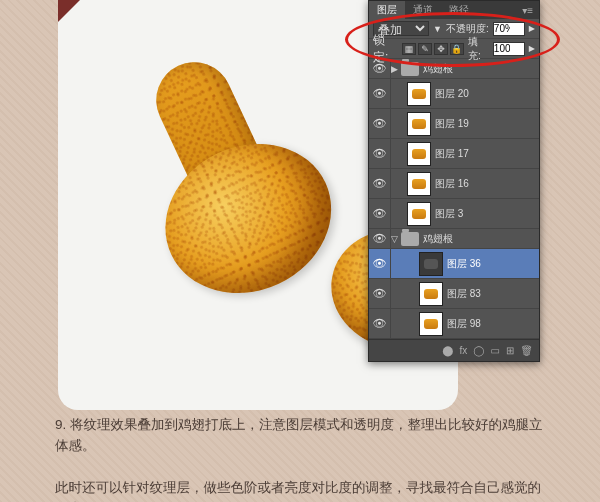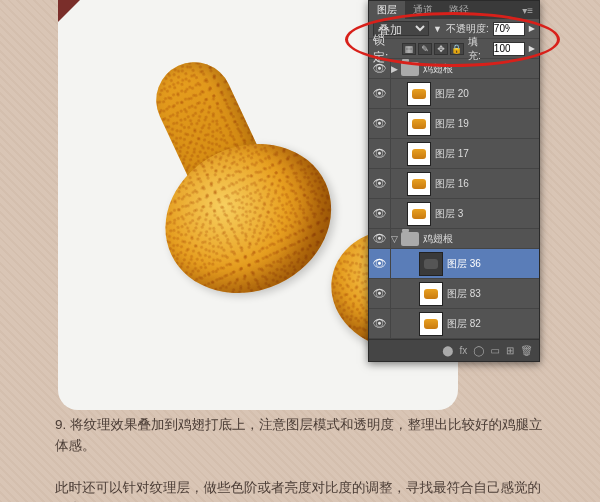--- a/index.html
+++ b/index.html
@@ -392,21 +392,21 @@
         </div>
       <span class="layer-name">图层 83</span>
     </div>
     <div class="layer-row">
       <div class="vis-col">👁</div>
       <div class="layer-indent"></div>
         <div class="layer-indent"></div>
       <div class="layer-thumb">
           <div class="mini"></div>
         </div>
-      <span class="layer-name">图层 82</span>
+      <span class="layer-name">图层 98</span>
     </div>
 
   </div>
 
   <div class="panel-footer">
     <span>⬤</span>
     <span>fx</span>
     <span>◯</span>
     <span>▭</span>
     <span>⊞</span>

